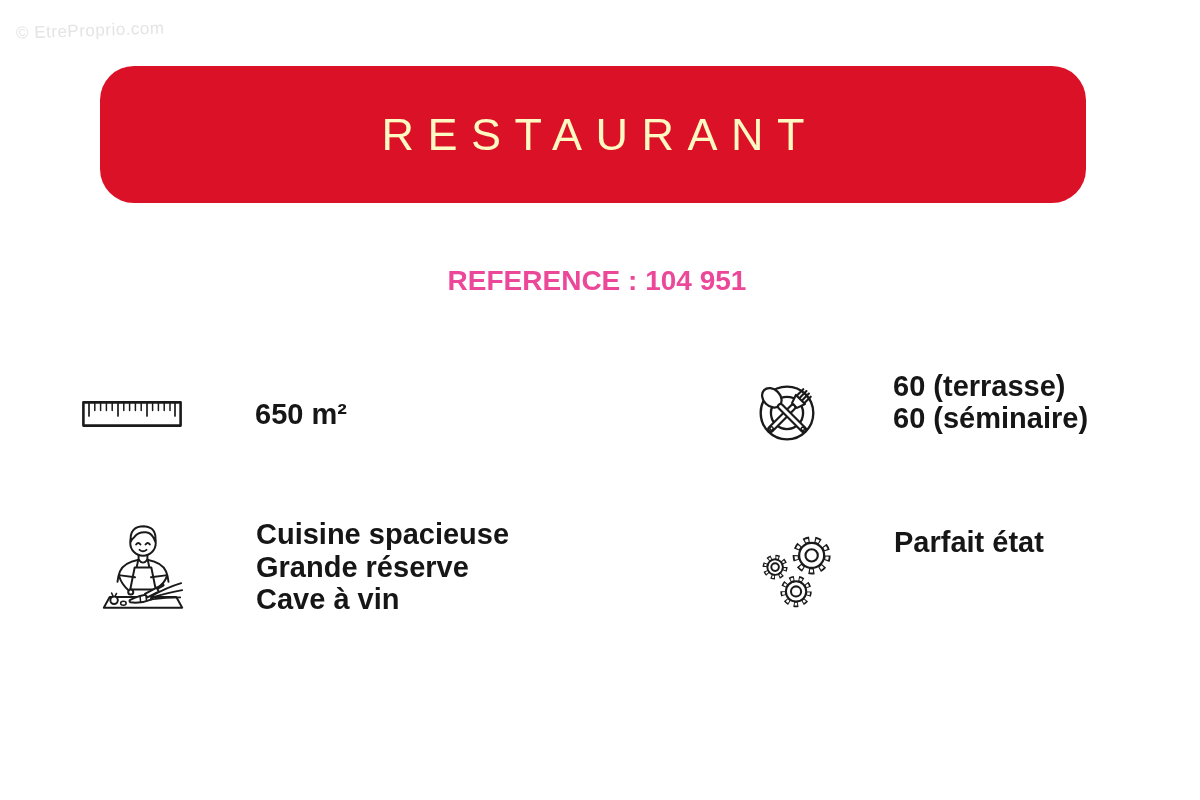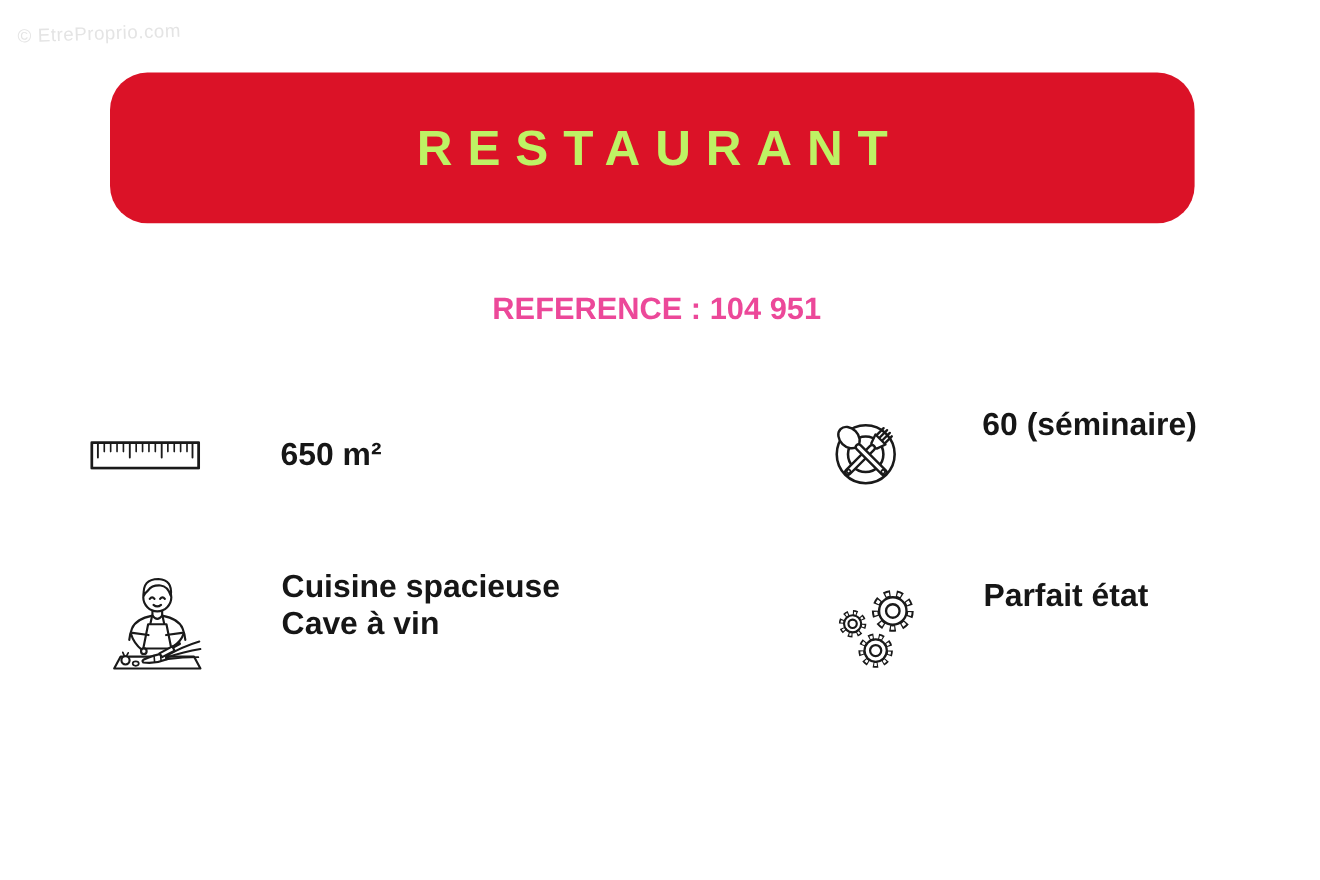--- a/index.html
+++ b/index.html
@@ -18,23 +18,23 @@
     user-select: none;
   }
   .banner {
     position: absolute; left: 100px; top: 66px;
     width: 986px; height: 137px;
     background: #db1227;
     border-radius: 34px;
     display: flex; align-items: center; justify-content: center;
   }
   .banner-title {
-    color: #bef264;
+    color: #fef9c3;
     font-size: 45px;
-    font-weight: 700;
+    font-weight: 400;
     letter-spacing: 0.30em;
     text-indent: 0.30em;
     white-space: nowrap;
   }
   .reference {
     position: absolute; left: 0; top: 265px;
     width: 1194px;
     text-align: center;
     font-size: 28px; font-weight: 700;
     color: #ec4899;
@@ -92,20 +92,21 @@
       <rect class="wf" stroke-width="2.2" x="37.4" y="31" width="5.2" height="37" rx="2.6"></rect>
       <circle class="ln" stroke-width="1.6" cx="40" cy="64.5" r="1.7"></circle>
     </g>
     <g transform="rotate(-45 40 42)">
       <ellipse class="wf" stroke-width="2.3" cx="40" cy="20" rx="8.6" ry="11.2"></ellipse>
       <rect class="wf" stroke-width="2.2" x="37.4" y="30" width="5.2" height="38.5" rx="2.6"></rect>
       <circle class="ln" stroke-width="1.6" cx="40" cy="65" r="1.7"></circle>
     </g>
   </svg>
   <div class="feat-text" id="text-capacity">
+    <div>60 (terrasse)</div>
     <div>60 (séminaire)</div>
   </div>
 
   <svg id="icon-chef" class="icon" width="98" height="100" viewBox="0 0 100 100">
     <g stroke-width="2">
       <circle class="ln" cx="50" cy="24.5" r="13"></circle>
       <path class="wf" d="M37.5,23 Q36,7.5 51,7.5 Q64.5,8.5 62.5,23 Q59.5,14 53,13.5 Q45,13 41.5,18 Q38.5,20.5 37.5,23 Z"></path>
       <path class="ln" d="M43,26 q2.2,-3 4.4,0 M52.6,26 q2.2,-3 4.4,0"></path>
       <path class="ln" d="M46.5,31.5 q3.5,3 7,0"></path>
       <path class="ln" d="M45.5,37 L45.5,41.5 M54.5,37 L54.5,41.5"></path>
@@ -123,20 +124,21 @@
       <path class="ln" stroke-width="1.8" d="M58,79 Q74,70 89,65.5 M58,80.5 Q75,75 90,72.5 M58,82 Q74,80 88,80"></path>
       <path class="ln" d="M25.5,58 Q28,67 36,73.5"></path>
       <circle class="wf" cx="37.5" cy="74.5" r="2.6"></circle>
       <path class="ln" d="M74.5,58 Q72,66 64,70.5"></path>
       <path class="wf" d="M64,70 L52,76.5 L54.5,80 L66,74 Z"></path>
       <path class="ln" stroke-width="3" d="M65,70.5 L70.5,67.5"></path>
     </g>
   </svg>
   <div class="feat-text" id="text-kitchen">
     <div>Cuisine spacieuse</div>
+    <div>Grande réserve</div>
     <div>Cave à vin</div>
   </div>
 
   <svg id="icon-gears" class="icon" width="76" height="84" viewBox="0 0 78 86">
 
     <circle cx="53" cy="27" r="16" fill="none" stroke="#1a1a1a" stroke-width="7" stroke-dasharray="5.6 5.57"></circle>
     <circle cx="53" cy="27" r="16" fill="none" stroke="#ffffff" stroke-width="3.2" stroke-dasharray="3.2 7.97" stroke-dashoffset="-1.2"></circle>
     <circle class="ln" cx="53" cy="27" r="12.8" stroke-width="2.2"></circle>
     <circle class="ln" cx="53" cy="27" r="6.3" stroke-width="2.2"></circle>
 

